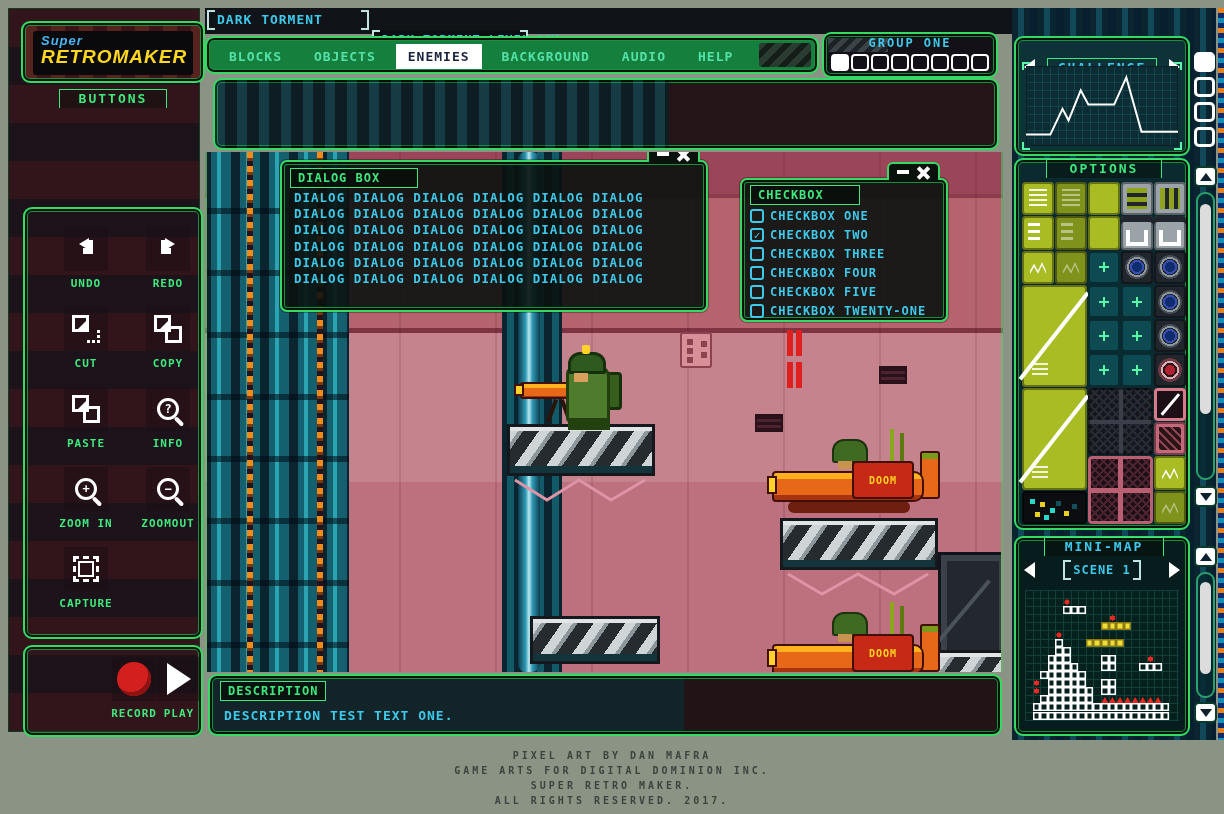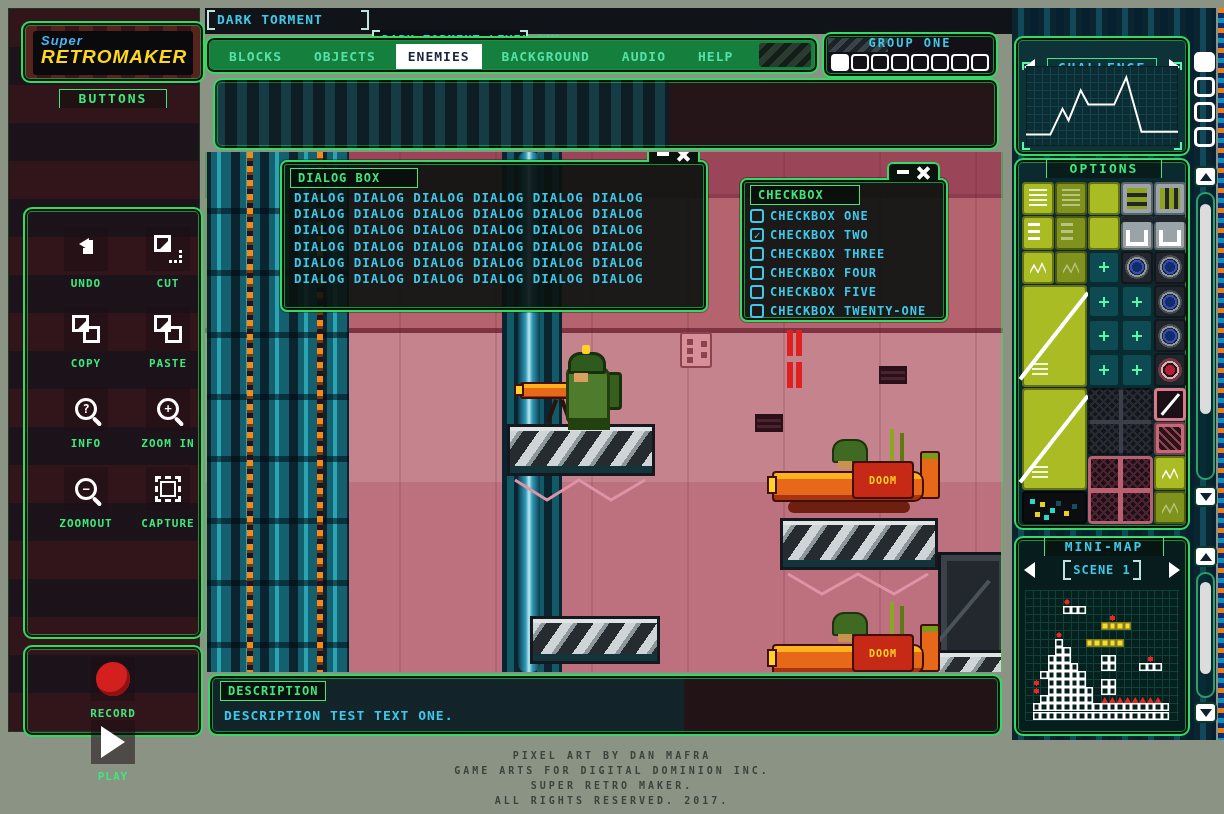--- a/index.html
+++ b/index.html
@@ -46,21 +46,21 @@
                    background:rgba(30,14,22,.55); }
   .toolbtn .lbl { font:bold 11px "DejaVu Sans Mono",monospace; color:#3fe87d; letter-spacing:1px; white-space:nowrap; }
   .ibox.sel-on { background:#fff; }
 
   #panel-selerase { left:14px; top:96px; width:180px; height:96px; }
   #panel-tools    { left:14px; top:198px; width:180px; height:432px; }
   #panel-av       { left:14px; top:636px; width:180px; height:92px; }
   #selerase-row { position:absolute; left:0; top:10px; width:100%; display:flex; justify-content:space-evenly; }
   #tools-grid { position:absolute; left:20px; top:18px; width:164px; height:400px; display:grid;
                 grid-template-columns:1fr 1fr; grid-template-rows:repeat(5,1fr); }
-  #av-row { position:absolute; left:0; top:10px; width:100%; display:flex; justify-content:space-between;flex-direction:column; }
+  #av-row { position:absolute; left:0; top:10px; width:100%; display:flex; justify-content:flex-end; }
 
   
   .icx { position:relative; }
   .icon-select { width:30px; height:30px; }
   .icon-erase { position:relative; width:26px; height:26px; }
   .icon-erase::before,.icon-erase::after { content:""; position:absolute; left:-2px; top:10px; width:30px; height:6px; background:#131c38; border-radius:2px; }
   .icon-erase::before { transform:rotate(45deg);} .icon-erase::after { transform:rotate(-45deg);}
   .icon-turn { width:26px; height:22px; }
   .icon-turn .head { position:absolute; left:0; top:0; width:0; height:0; border:6px solid transparent; border-right:10px solid #fff; }
   .icon-turn .shaft { position:absolute; left:10px; top:2px; width:10px; height:14px; border-right:6px solid #fff; border-bottom:6px solid #fff; }
@@ -339,20 +339,29 @@
   <div class="gpanel" id="panel-tools">
     <div id="tools-grid">
       <div class="toolbtn">
         <span class="ibox">
             <span class="icx icon-turn">
               <i class="head"></i>
               <i class="shaft"></i>
             </span>
           </span>
         <span class="lbl">UNDO</span>
+      </div>
+      <div class="toolbtn">
+        <span class="ibox">
+            <span class="icx icon-turn flip">
+              <i class="head"></i>
+              <i class="shaft"></i>
+            </span>
+          </span>
+        <span class="lbl">REDO</span>
       </div>
       <div class="toolbtn">
         <span class="ibox">
             <span class="icx icon-cut">
               <i class="sqface"></i>
               <i class="dots"></i>
             </span>
           </span>
         <span class="lbl">CUT</span>
       </div>

